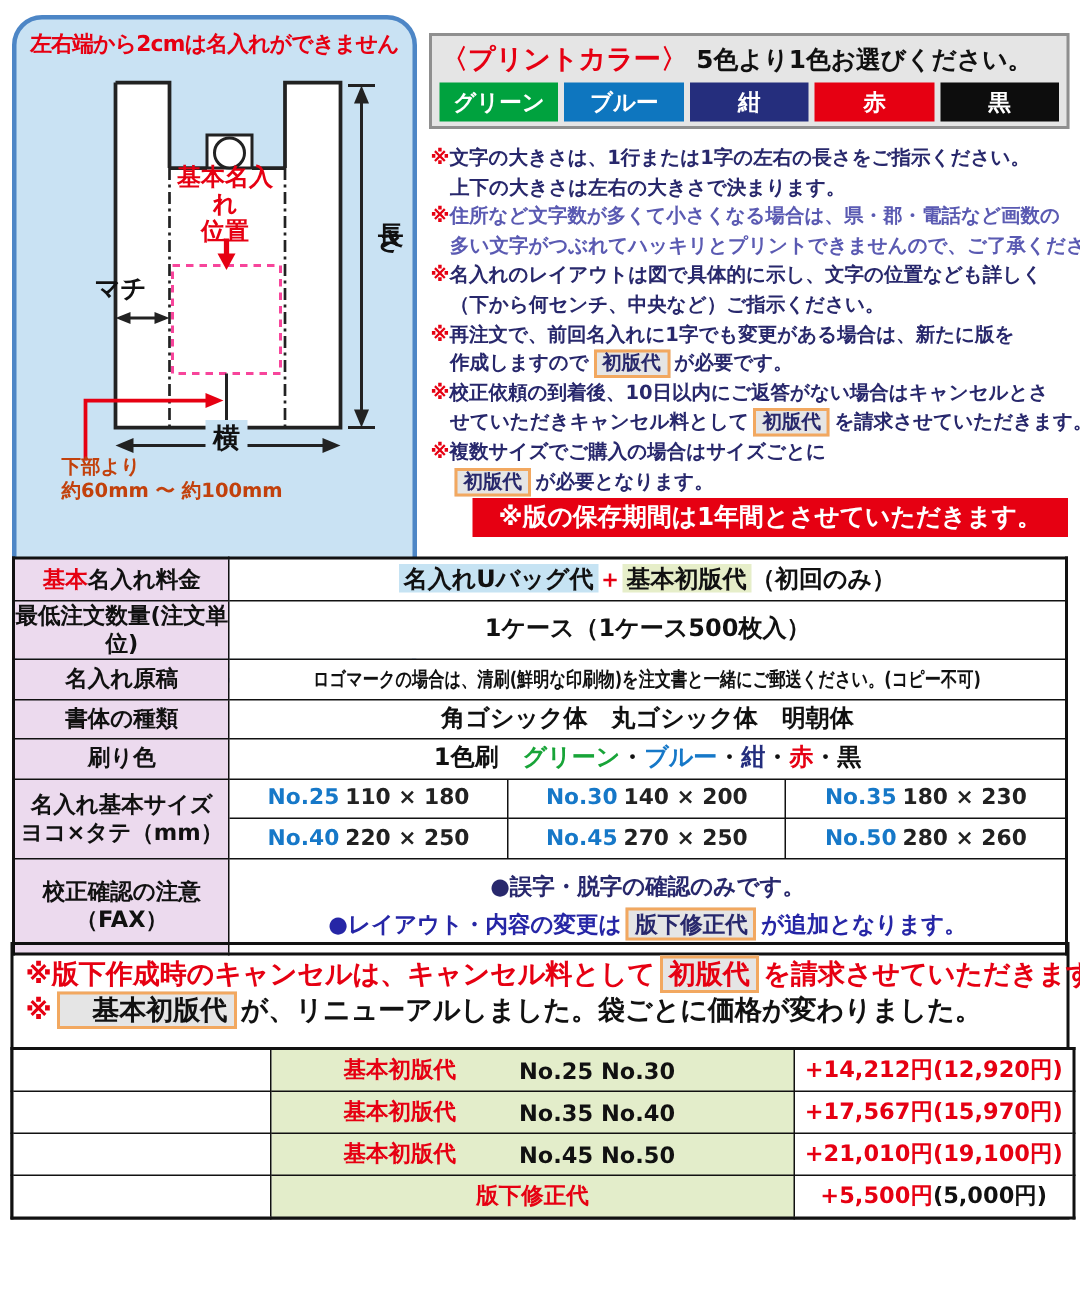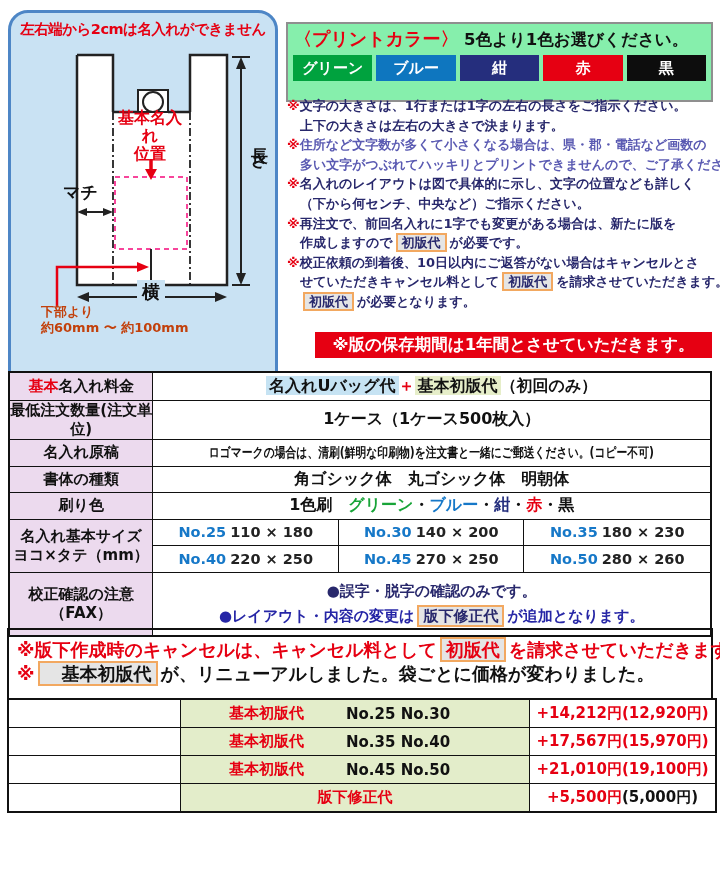--- a/index.html
+++ b/index.html
@@ -36,22 +36,22 @@
   .machi-label{position:absolute;left:52px;top:168px;font-size:17px;color:#111;}
   .nagasa-label{position:absolute;left:238px;top:122px;font-size:17px;color:#111;
     writing-mode:vertical-rl;letter-spacing:6px;}
   .yoko-label{position:absolute;left:126px;top:267px;font-size:18px;color:#111;
     background:#c9e2f3;padding:0 5px;}
   .bottom-measure{position:absolute;left:30px;top:291px;color:#c2410c;
     font-size:13px;line-height:15.5px;}
 
   
   .print-color{
-    position:absolute;left:286px;top:22px;width:427px;height:80px;box-sizing:border-box;
-    background:#86efac;border:2px solid #8f8f8f;
+    position:absolute;left:286px;top:22px;width:427px;height:64px;box-sizing:border-box;
+    background:#e5e5e5;border:2px solid #8f8f8f;
   }
   .pc-head{padding:3px 0 0 6px;white-space:nowrap;}
   .pc-title{color:#e60012;font-size:18px;}
   .pc-sub{color:#111;font-size:16.5px;}
   .pc-swatches{display:flex;gap:4px;padding:4px 5px 0 5px;}
   .swatch{flex:1;height:26px;display:flex;align-items:center;justify-content:center;
     color:#fff;font-size:15px;}
 
   
   .notes{position:absolute;left:287px;top:96px;width:430px;font-size:13px;}
@@ -168,20 +168,21 @@
   <div class="note-line"><span class="c-red">※</span><span class="c-navy">文字の大きさは、1行または1字の左右の長さをご指示ください。</span></div>
   <div class="note-line ind"><span class="c-navy">上下の大きさは左右の大きさで決まります。</span></div>
   <div class="note-line"><span class="c-red">※</span><span class="c-purple">住所など文字数が多くて小さくなる場合は、県・郡・電話など画数の</span></div>
   <div class="note-line ind"><span class="c-purple">多い文字がつぶれてハッキリとプリントできませんので、ご了承ください。</span></div>
   <div class="note-line"><span class="c-red">※</span><span class="c-navy">名入れのレイアウトは図で具体的に示し、文字の位置なども詳しく</span></div>
   <div class="note-line ind"><span class="c-navy">（下から何センチ、中央など）ご指示ください。</span></div>
   <div class="note-line"><span class="c-red">※</span><span class="c-navy">再注文で、前回名入れに1字でも変更がある場合は、新たに版を</span></div>
   <div class="note-line ind"><span class="c-navy">作成しますので</span><span class="c-navy hl-orange">初版代</span><span class="c-navy">が必要です。</span></div>
   <div class="note-line"><span class="c-red">※</span><span class="c-navy">校正依頼の到着後、10日以内にご返答がない場合はキャンセルとさ</span></div>
   <div class="note-line ind"><span class="c-navy">せていただきキャンセル料として</span><span class="c-navy hl-orange">初版代</span><span class="c-navy">を請求させていただきます。</span></div>
+  <div class="note-line"><span class="c-red">※</span><span class="c-navy">複数サイズでご購入の場合はサイズごとに</span></div>
   <div class="note-line ind"><span class="c-navy hl-orange">初版代</span><span class="c-navy">が必要となります。</span></div>
 </div>
 
 <div class="banner">※版の保存期間は1年間とさせていただきます。</div>
 
 <table class="info-table">
   <tbody>
       <tr style="height:28px;">
     <th><span class="c-red">基本</span><span class="c-black">名入れ料金</span></th>
     <td style="font-size:16px;"><span class="c-black hl-blue">名入れUバッグ代</span><span class="c-red">＋</span><span class="c-black hl-green">基本初版代</span><span class="c-black">（初回のみ）</span></td>

